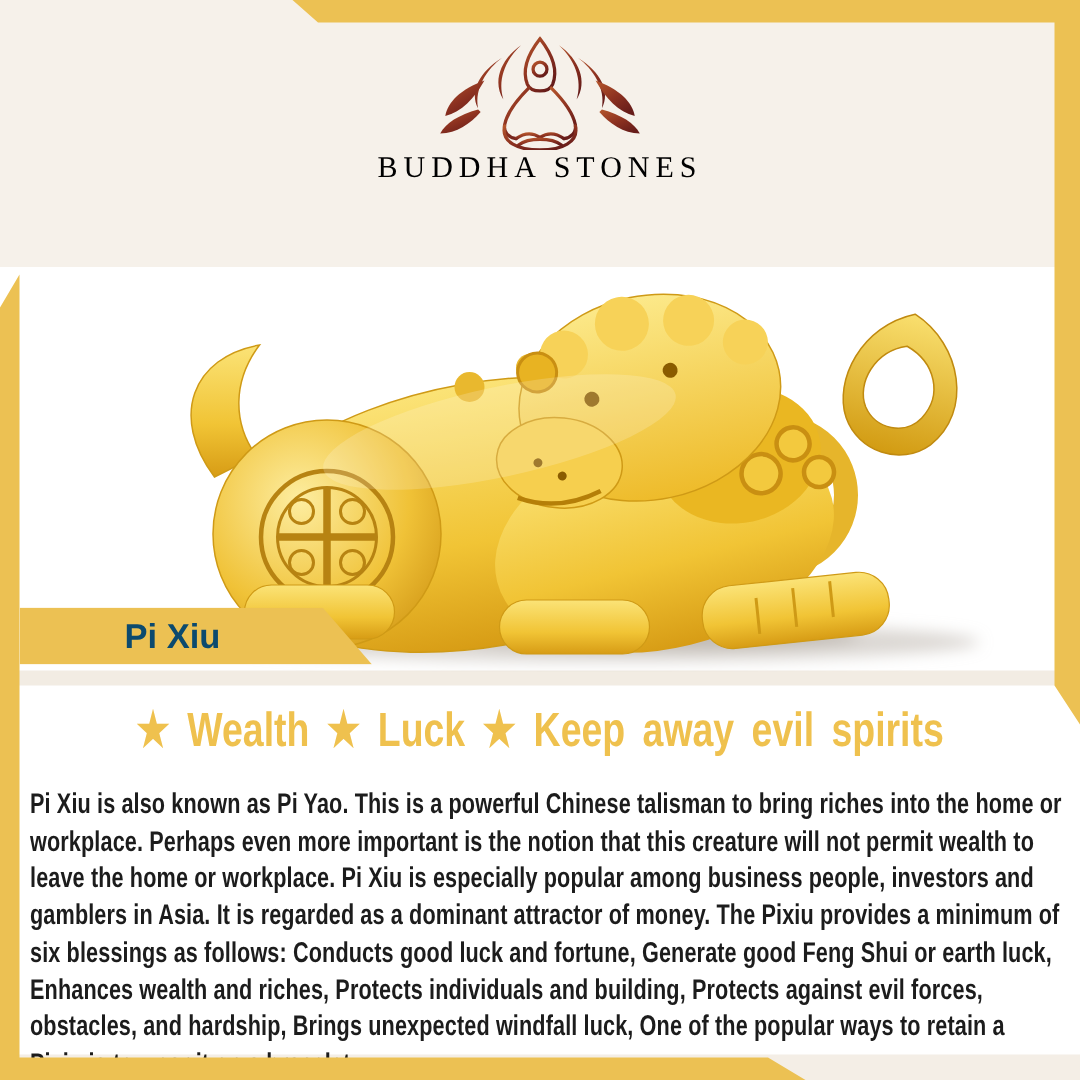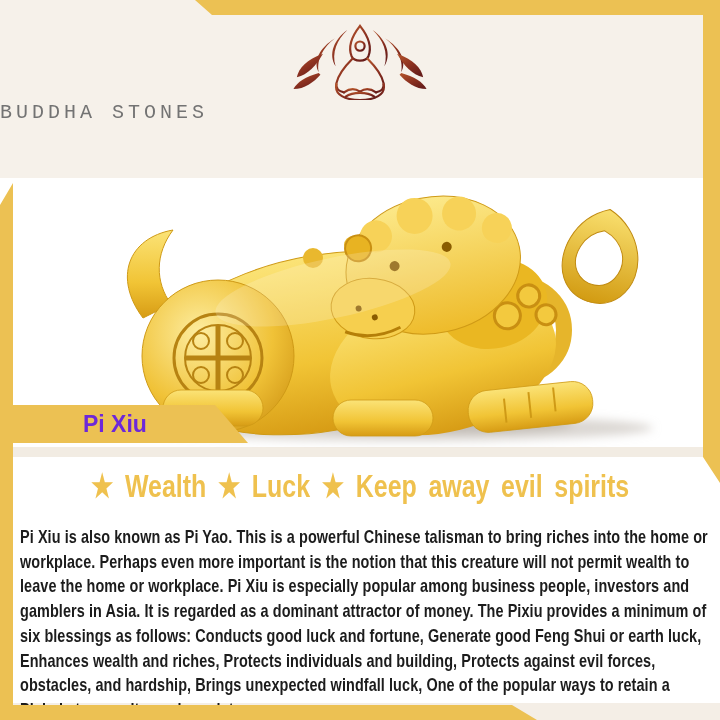--- a/index.html
+++ b/index.html
@@ -8,41 +8,41 @@
     background:#ffffff;font-family:"Liberation Sans",sans-serif;
   }
   
   .header-bg{position:absolute;left:0;top:0;width:720px;height:178px;background:#f6f1ea;}
   .section-divider{position:absolute;left:0;top:447px;width:720px;height:10px;background:#f2ece3;}
   .bottom-strip{position:absolute;left:0;top:703px;width:720px;height:17px;background:#f4eee6;}
   
   .logo-wrap{position:absolute;left:0;top:20px;width:720px;text-align:center;}
   .logo-svg{display:inline-block;}
   .brand-name{
-    position:absolute;left:0;top:101px;width:720px;text-align:left;
-    font-family:Liberation Mono, monospace;font-size:20px;letter-spacing:4px;
-    color:#737373;font-weight:500;
+    position:absolute;left:0;top:101px;width:720px;text-align:center;
+    font-family:Liberation Serif, serif;font-size:20px;letter-spacing:4px;
+    color:#000000;font-weight:500;
   }
   
   .title-band{
     position:absolute;left:150px;top:127px;width:433px;height:50px;
     background:#fdfaf6;display:flex;align-items:center;justify-content:center;
   }
   .title-band span{
     font-size:34px;font-weight:bold;color:#efc14e;white-space:nowrap;
     transform:scaleX(0.78);letter-spacing:0px;
   }
   
   .photo{position:absolute;left:13px;top:178px;width:690px;height:270px;}
   
   .product-label{
     position:absolute;left:13px;top:405px;width:235px;height:38px;
     background:#ecc153;clip-path:polygon(0 0,86% 0,100% 100%,0 100%);
     line-height:38px;padding-left:70px;box-sizing:border-box;
-    font-size:23px;font-weight:bold;color:#6d28d9;
+    font-size:23px;font-weight:bold;color:#0c4a6e;
   }
   
   .benefit-headline{
     position:absolute;left:0;top:464px;width:720px;height:44px;
     display:flex;align-items:center;justify-content:center;
   }
   .benefit-headline span{
     font-size:32px;font-weight:bold;color:#efc14e;white-space:nowrap;
     transform:scaleX(0.78);word-spacing:6px;
   }

